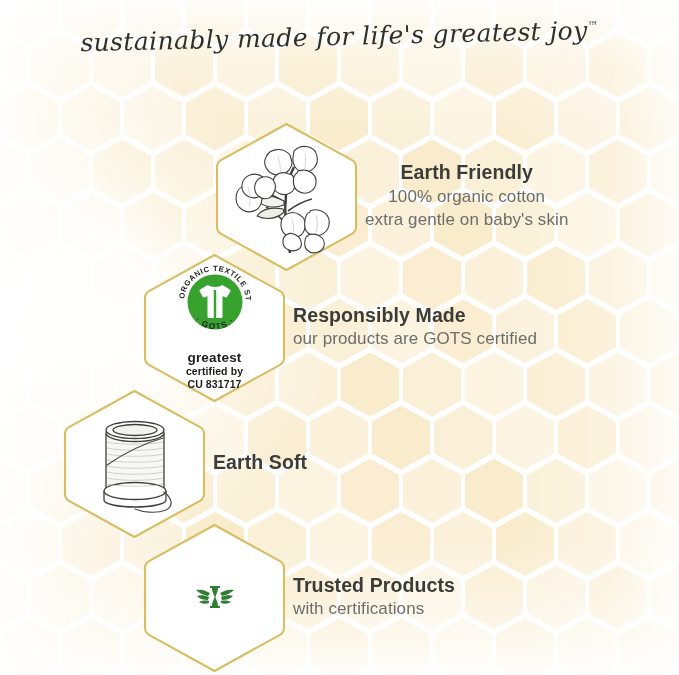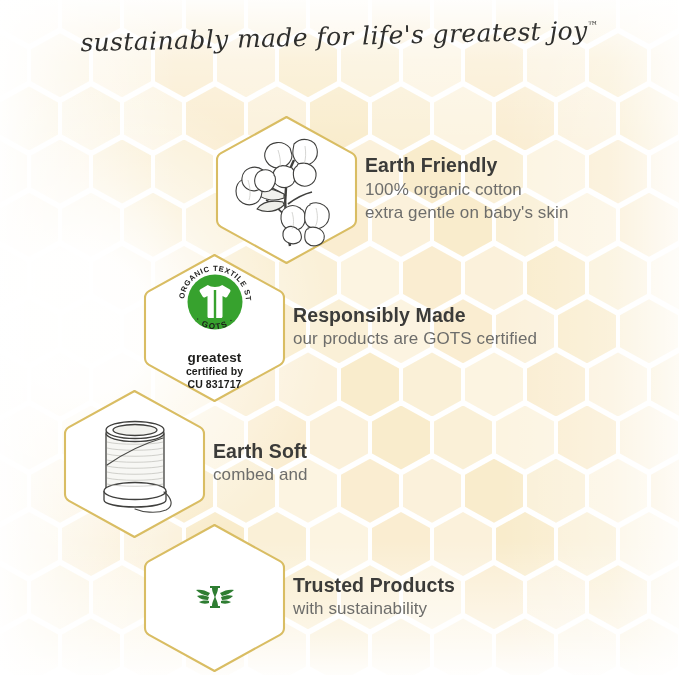--- a/index.html
+++ b/index.html
@@ -106,21 +106,21 @@
   }
   .f-line {
     font-size: 17px;
     color: #6d6d6b;
     letter-spacing: 0.1px;
     line-height: 1.34;
     white-space: nowrap;
   }
 
   
-  #feature-earth      { left: 214px; top: 114px; }
+  #feature-earth      { left: 214px; top: 121px; text-align: center; }
   #feature-responsible{ left: 142px; top: 252px; }
   #feature-soft       { left: 62px;  top: 388px; }
   #feature-trusted    { left: 142px; top: 522px; }
 
   
   .gots-wrap {
     display: flex;
     flex-direction: column;
     align-items: center;
     margin-top: -6px;
@@ -439,21 +439,20 @@
 
           <g stroke="#4a4a47" stroke-width="1.2" fill="none" stroke-linecap="round">
             <path d="M27 57 C40 48 62 36 83 30"></path>
             <path d="M84 84 C92 90 94 98 86 102 C76 106 62 104 55 101"></path>
           </g>
         </svg>
       </div>
     </div>
     <div class="copy">
       <div class="f-title">Earth Soft</div>
-      <div class="f-line">combed and</div>
     </div>
   </div>
 
   <div class="feature" id="feature-trusted">
     <div class="hexframe">
       <svg class="hexborder" viewBox="0 0 145 152">
         <path d="M72.5 3 L138 39.2 Q142 41.5 142 46 L142 106 Q142 110.5 138 112.8 L72.5 149 Q72.5 149 72.5 149 L7 112.8 Q3 110.5 3 106 L3 46 Q3 41.5 7 39.2 Z" fill="#ffffff" stroke="#d9bd63" stroke-width="2.1" stroke-linejoin="round"></path>
       </svg>
       <div class="art">
         <div class="cpf-wrap">
@@ -470,17 +469,17 @@
 
               <path d="M15 8 L25 8 L25 10 L23 10 C23 14 20.5 17.5 20.5 19 C20.5 20.5 23 24 23 28 L25 28 L25 30 L15 30 L15 28 L17 28 C17 24 19.5 20.5 19.5 19 C19.5 17.5 17 14 17 10 L15 10 Z"></path>
               <ellipse cx="20" cy="25" rx="2.6" ry="2.6" fill="#ffffff" opacity="0"></ellipse>
             </g>
           </svg>
         </div>
       </div>
     </div>
     <div class="copy">
       <div class="f-title">Trusted Products</div>
-      <div class="f-line">with sustainability</div>
+      <div class="f-line">with certifications</div>
     </div>
   </div>
 
 </div>
 
 </body></html>

